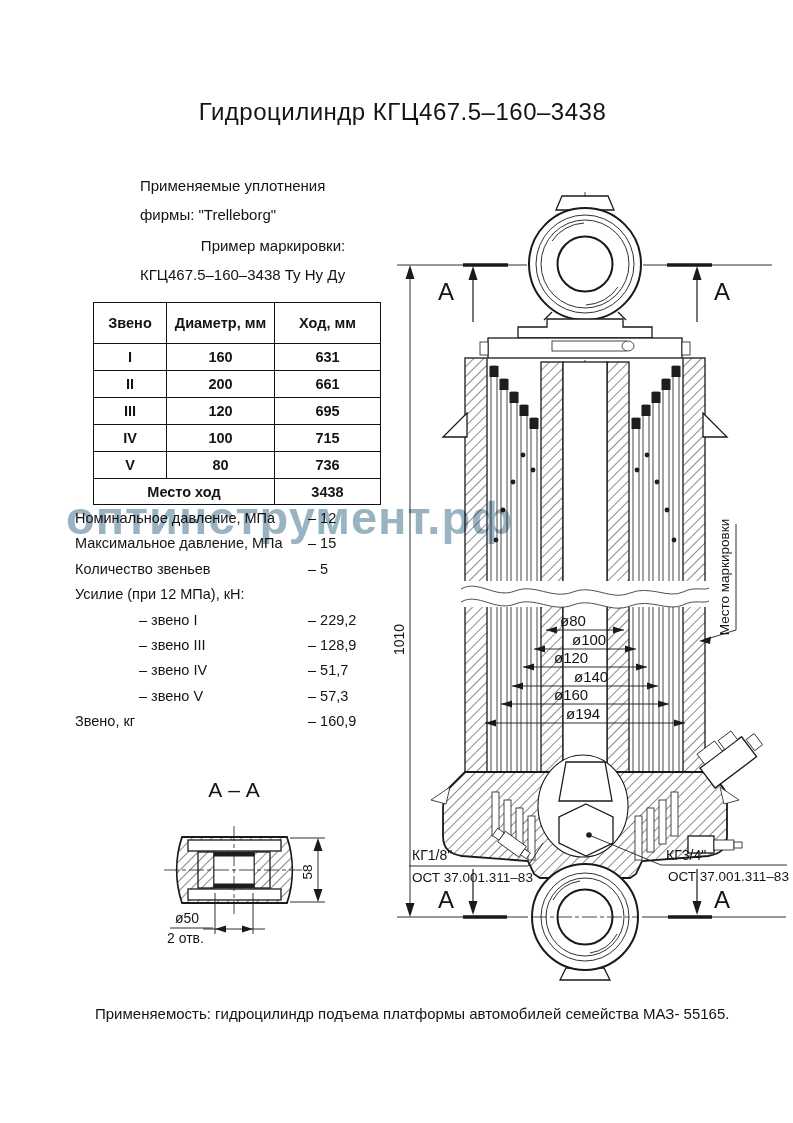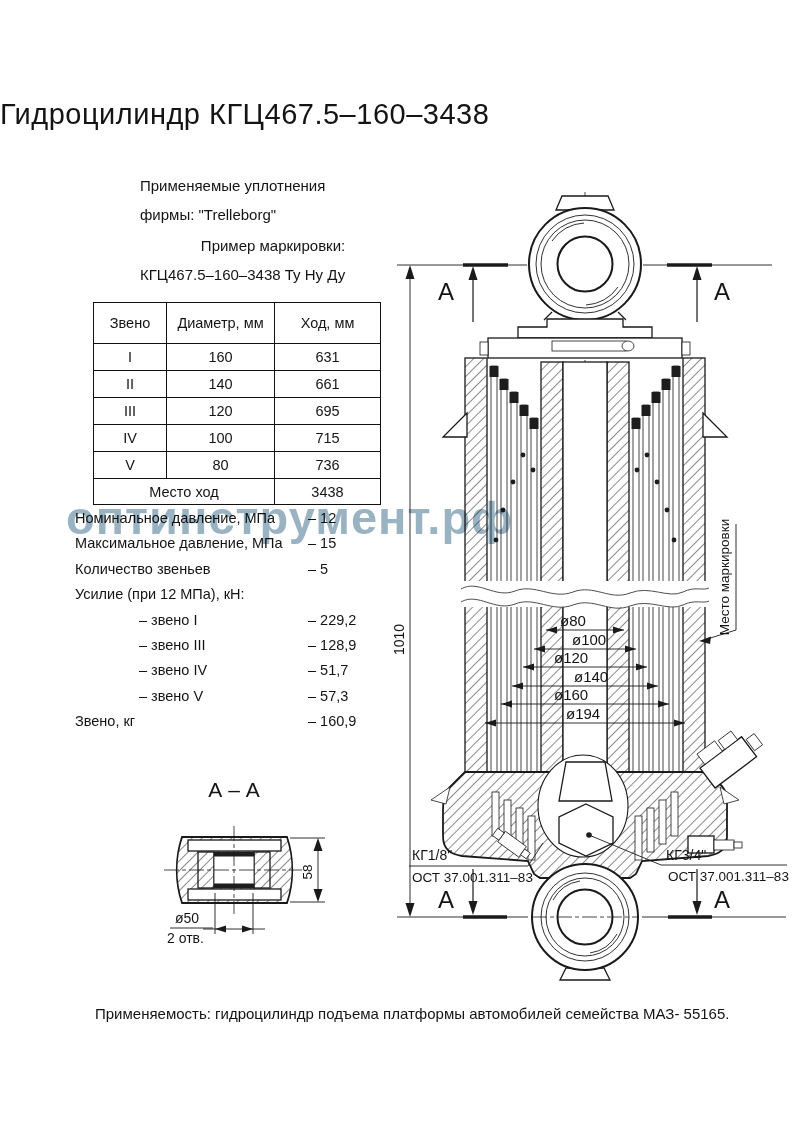--- a/index.html
+++ b/index.html
@@ -2,31 +2,31 @@
 <html><head>
 <meta charset="utf-8">
 <style>
   html,body { margin:0; padding:0; }
   body {
     width:793px; height:1123px; position:relative; background:#ffffff;
     font-family:"Liberation Sans", sans-serif; color:#141414; overflow:hidden;
   }
   .abs { position:absolute; }
   .title {
-    left:0; right:0; top:98px; 
-    font-size:29px; letter-spacing:0.5px; white-space:nowrap;
+    left:12px; right:0; top:98px; text-align:center;
+    font-size:24px; letter-spacing:0.5px; white-space:nowrap;
   }
   .info-block { left:140px; top:171px; font-size:15px; line-height:29px; }
   .info-block .gap { margin-top:2px;text-align:right; }
   .spec-table {
     left:93px; top:302px; border-collapse:collapse; table-layout:fixed;
     font-size:14.5px;
   }
   .spec-table th, .spec-table td {
-    border:1.1px solid #111; text-align:center; font-weight:normal; padding:0;
+    border:1.1px solid #111; text-align:center; font-weight:bold; padding:0;
   }
   .spec-table { border:1.6px solid #111; }
   .spec-table thead th { height:40px; border-bottom:1.6px solid #111; }
   .spec-table tbody td { height:26px; }
   .spec-table tfoot td { height:25px; border-top:1.6px solid #111; }
   .c-zveno { width:72px; } .c-diam { width:107px; } .c-hod { width:105px; }
   .specs { left:75px; top:510px; width:330px; font-size:14.5px; }
   .spec-row { position:relative; height:25.4px; white-space:nowrap; }
   .spec-row .lab { display:inline-block; }
   .spec-row.ind .lab { margin-left:64px; }
@@ -75,21 +75,21 @@
     </tr>
   </thead>
   <tbody>
     <tr>
       <td>I</td>
         <td>160</td>
         <td>631</td>
     </tr>
     <tr>
       <td>II</td>
-        <td>140</td>
+        <td>200</td>
         <td>661</td>
     </tr>
     <tr>
       <td>III</td>
         <td>120</td>
         <td>695</td>
     </tr>
     <tr>
       <td>IV</td>
         <td>100</td>

